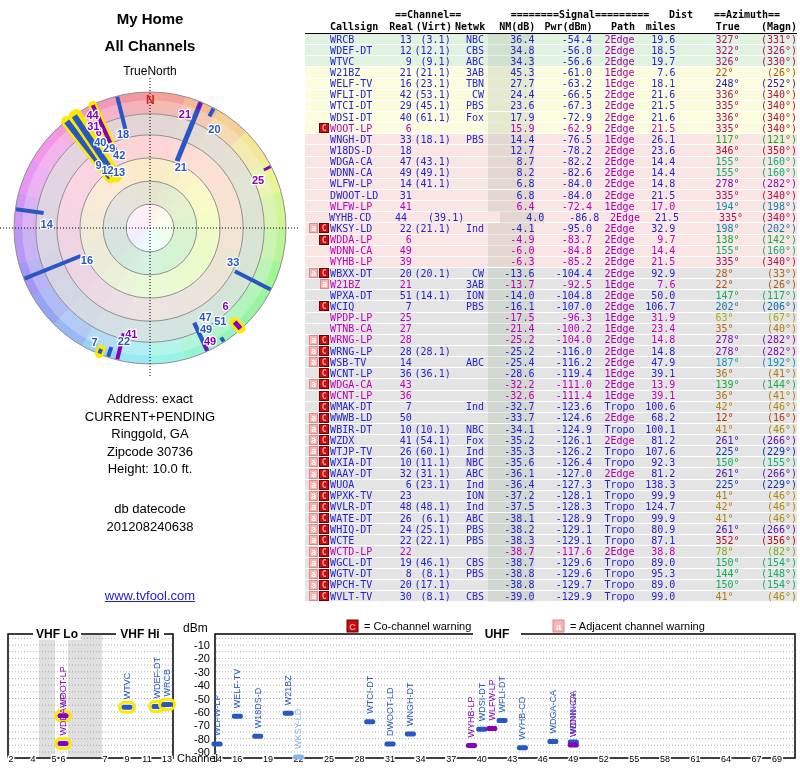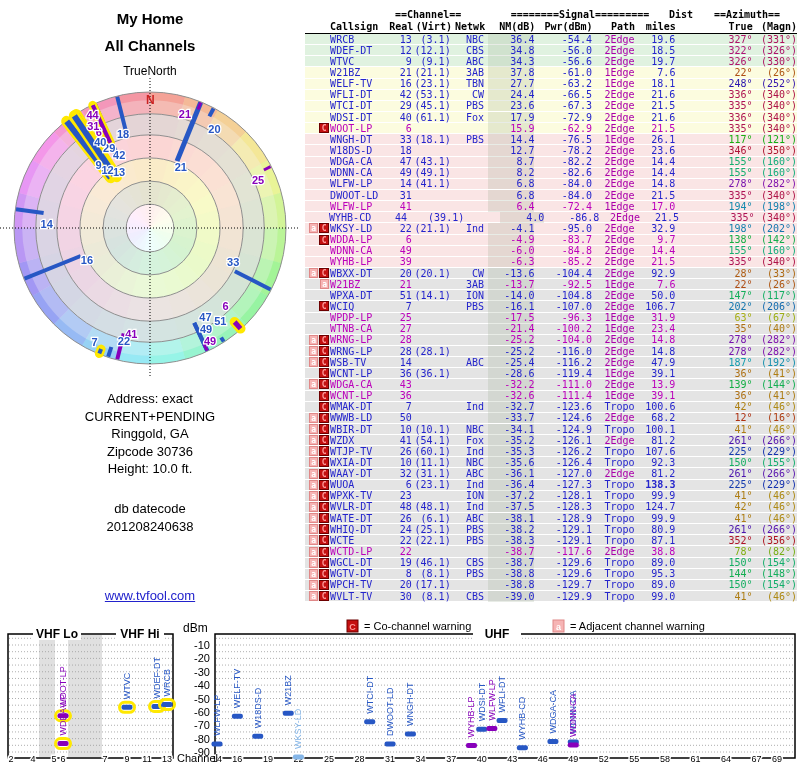--- a/index.html
+++ b/index.html
@@ -24,21 +24,21 @@
   .chead{display:flex;height:12px;line-height:11px;font-weight:bold;border-bottom:1px solid #000;}
   .c-mk{width:26px;display:flex;justify-content:flex-end;gap:1px;align-items:center;}
   .c-call{width:64px;text-align:left;padding-left:1px;}
   .c-real{width:24px;text-align:right;}
   .c-virt{width:42px;text-align:right;}
   .c-net{width:40px;text-align:right;padding-right:4px;box-sizing:border-box;}
   .c-nm{width:50px;text-align:right;}
   .c-pwr{width:62px;text-align:right;}
   .c-path{width:46px;text-align:right;}
   .c-dist{width:44px;text-align:right;}
-  .c-azt{width:40px;text-align:right;padding-left:40px;}
+  .c-azt{width:40px;text-align:left;padding-left:40px;}
   .c-azm{width:48px;text-align:right;}
   .trow .c-nm{background:rgba(150,170,140,.22);}
   .bg-g1{background:#e0f2e0;} .bg-g2{background:#fcfcdf;}
   .bg-g3{background:#fae5e5;} .bg-g4{background:#e4e4e4;}
   .mk-a{display:inline-block;width:9px;height:10px;background:#f6b4b4;border:1px solid #e08888;
         color:#fff;font-size:8px;font-weight:bold;text-align:center;line-height:10px;box-sizing:border-box;}
   .mk-c{display:inline-block;width:10px;height:10px;background:#c41010;border:1px solid #6d0000;
         color:#ffa0a0;font-size:8px;font-weight:bold;text-align:center;line-height:9px;box-sizing:border-box;}
   
   #bottom-wrap{position:absolute;left:0;top:618px;width:800px;height:150px;}
@@ -274,21 +274,21 @@
       <span class="c-dist" style="color: rgb(36, 36, 204);">19.7</span>
       <span class="c-azt" style="color: rgb(174, 19, 107);">326°</span>
       <span class="c-azm" style="color: rgb(174, 19, 97);">(330°)</span>
     </div>
     <div class="trow bg-g2">
       <span class="c-mk"></span>
       <span class="c-call" style="color: rgb(36, 36, 204);">W21BZ</span>
       <span class="c-real" style="color: rgb(36, 36, 204);">21</span>
       <span class="c-virt" style="color: rgb(36, 36, 204);">(21.1)</span>
       <span class="c-net" style="color: rgb(36, 36, 204);">3AB</span>
-      <span class="c-nm" style="color: rgb(36, 36, 204);">37.8</span>
+      <span class="c-nm" style="color: rgb(36, 36, 204);">45.3</span>
       <span class="c-pwr" style="color: rgb(36, 36, 204);">-61.0</span>
       <span class="c-path" style="color: rgb(170, 0, 170);">1Edge</span>
       <span class="c-dist" style="color: rgb(36, 36, 204);">7.6</span>
       <span class="c-azt" style="color: rgb(174, 76, 19);">22°</span>
       <span class="c-azm" style="color: rgb(174, 87, 19);">(26°)</span>
     </div>
     <div class="trow bg-g2">
       <span class="c-mk"></span>
       <span class="c-call" style="color: rgb(36, 36, 204);">WELF-TV</span>
       <span class="c-real" style="color: rgb(36, 36, 204);">16</span>
@@ -811,21 +811,21 @@
         <span class="mk-a">a</span>
         <span class="mk-c">C</span>
       </span>
       <span class="c-call" style="color: rgb(36, 36, 204);">WUOA</span>
       <span class="c-real" style="color: rgb(36, 36, 204);">6</span>
       <span class="c-virt" style="color: rgb(36, 36, 204);">(23.1)</span>
       <span class="c-net" style="color: rgb(36, 36, 204);">Ind</span>
       <span class="c-nm" style="color: rgb(36, 36, 204);">-36.4</span>
       <span class="c-pwr" style="color: rgb(36, 36, 204);">-127.3</span>
       <span class="c-path" style="color: rgb(36, 36, 204);">Tropo</span>
-      <span class="c-dist" style="color: rgb(36, 36, 204); font-weight: bold;">138.3</span>
+      <span class="c-dist" style="color: rgb(36, 36, 204);">138.3</span>
       <span class="c-azt" style="color: rgb(19, 58, 174);">225°</span>
       <span class="c-azm" style="color: rgb(19, 48, 174);">(229°)</span>
     </div>
     <div class="trow bg-g4">
       <span class="c-mk">
         <span class="mk-a">a</span>
         <span class="mk-c">C</span>
       </span>
       <span class="c-call" style="color: rgb(36, 36, 204);">WPXK-TV</span>
       <span class="c-real" style="color: rgb(36, 36, 204);">23</span>

